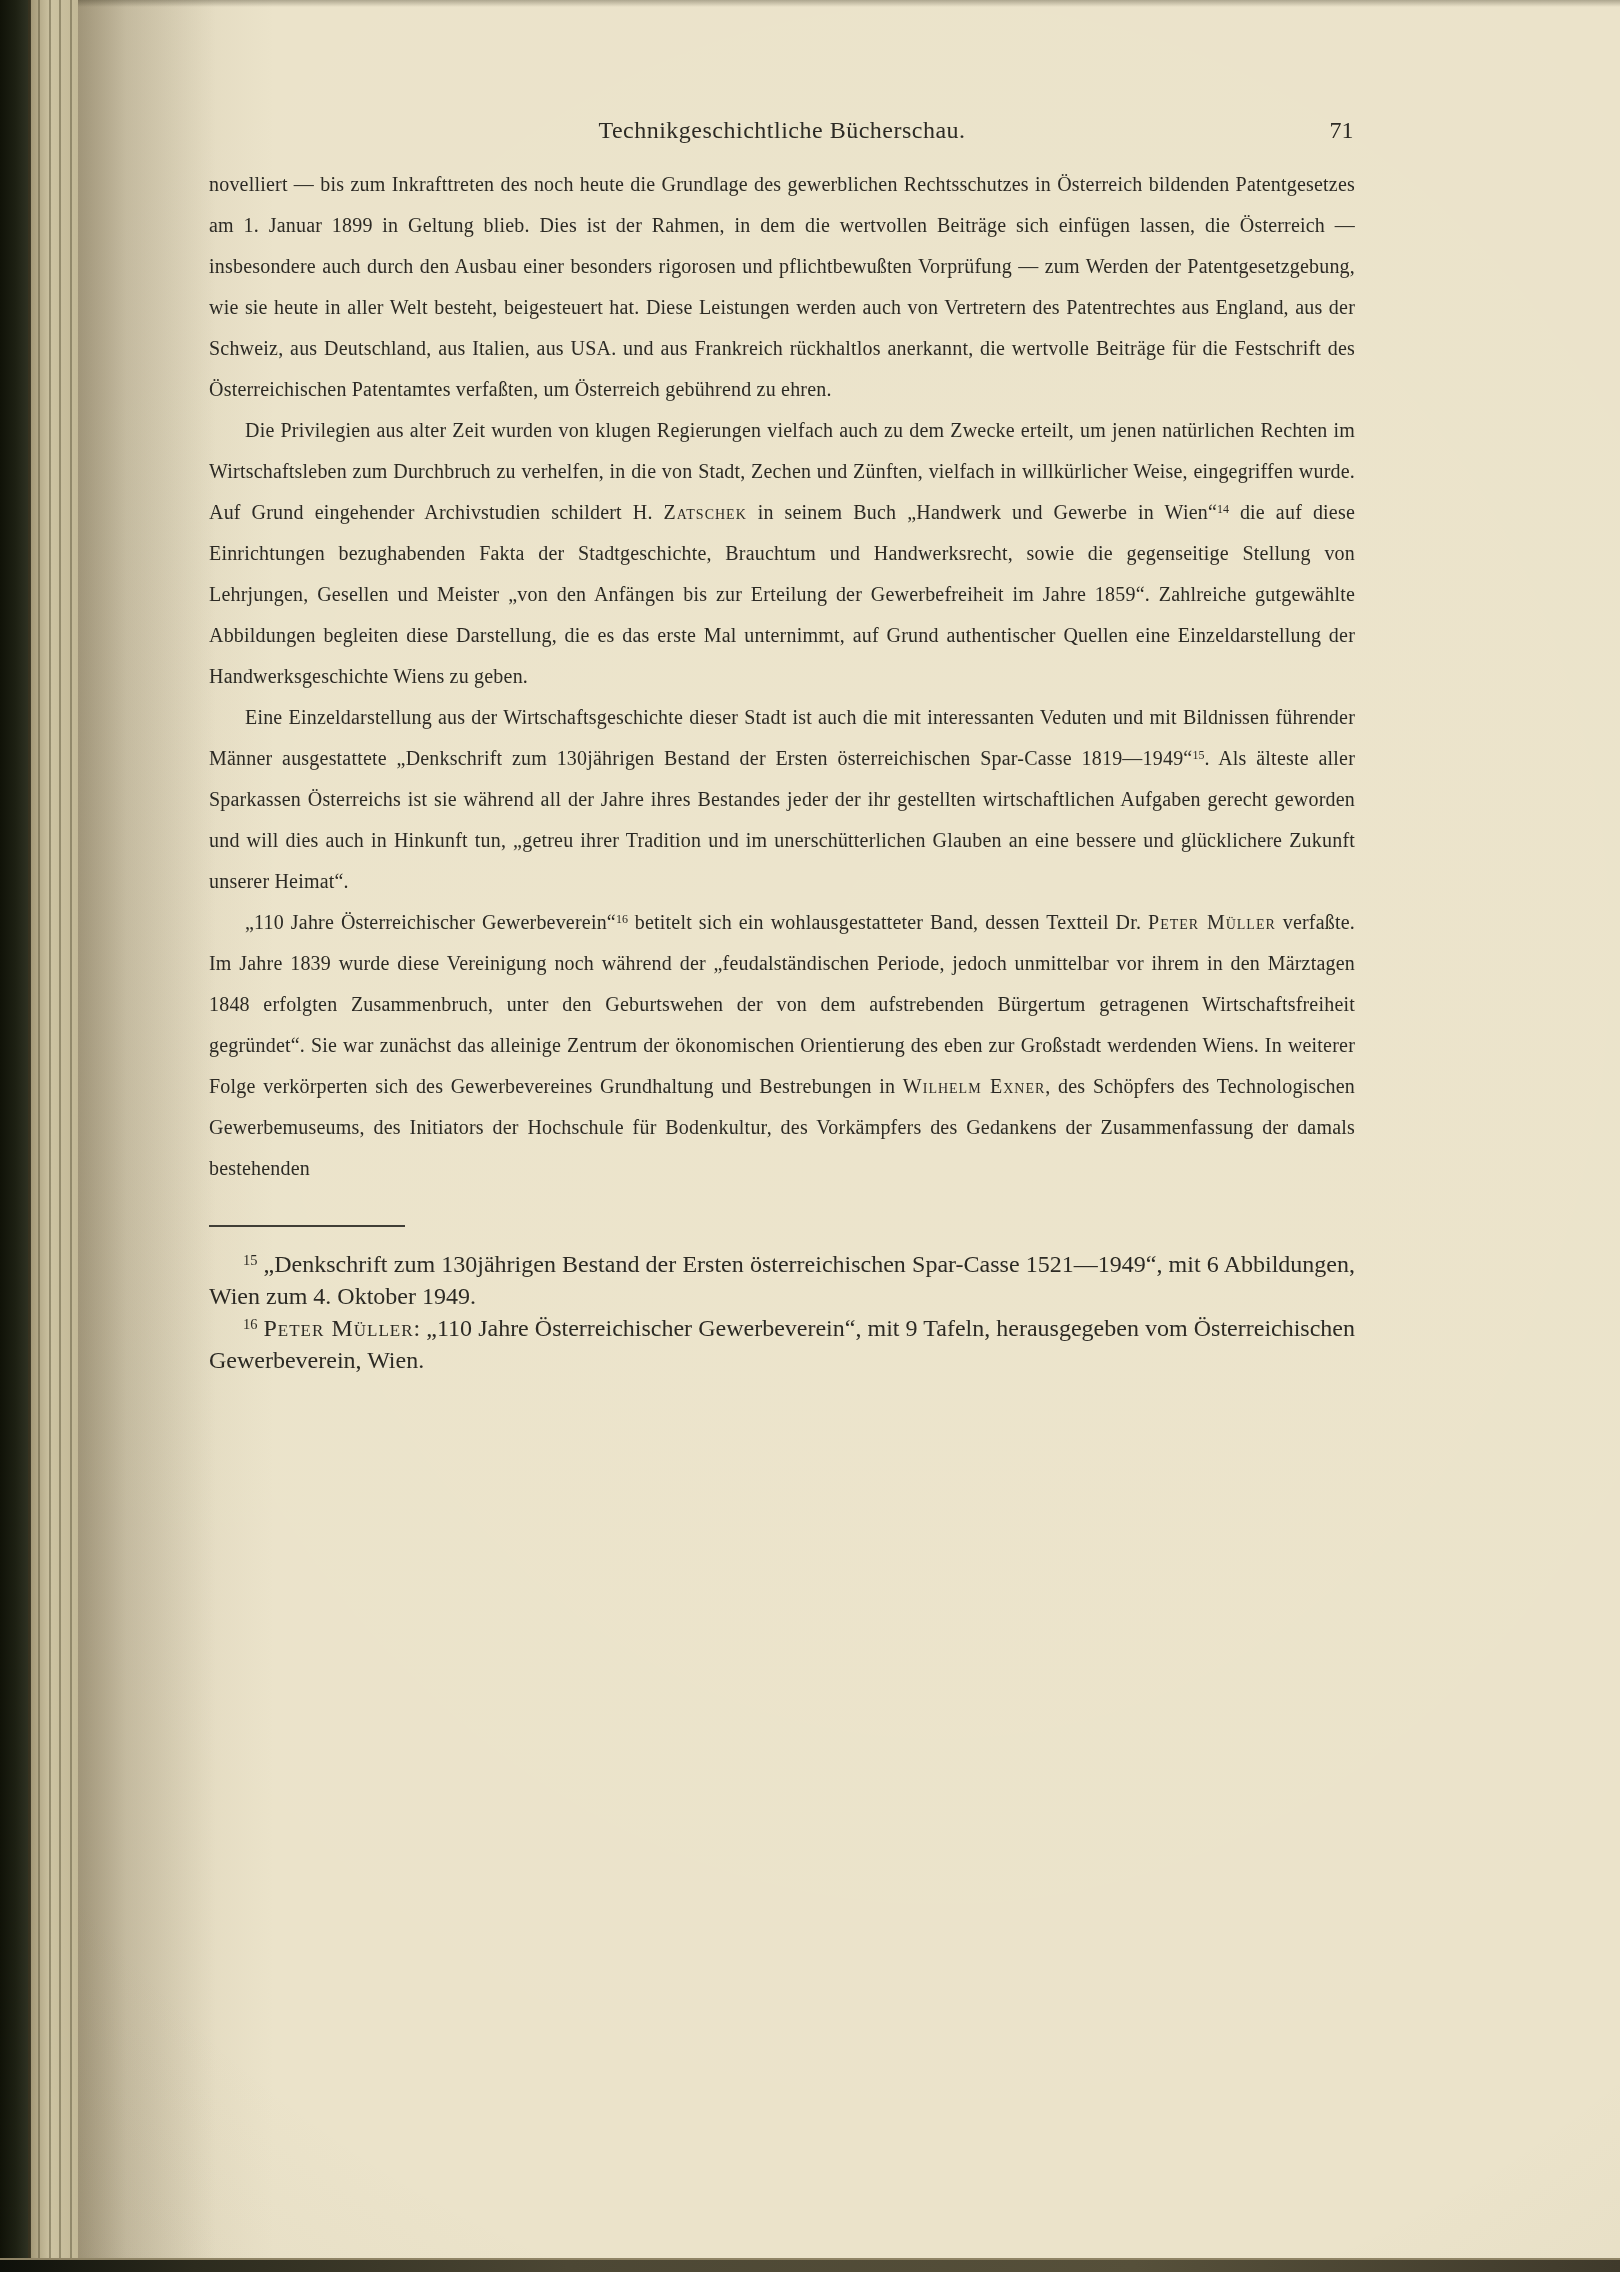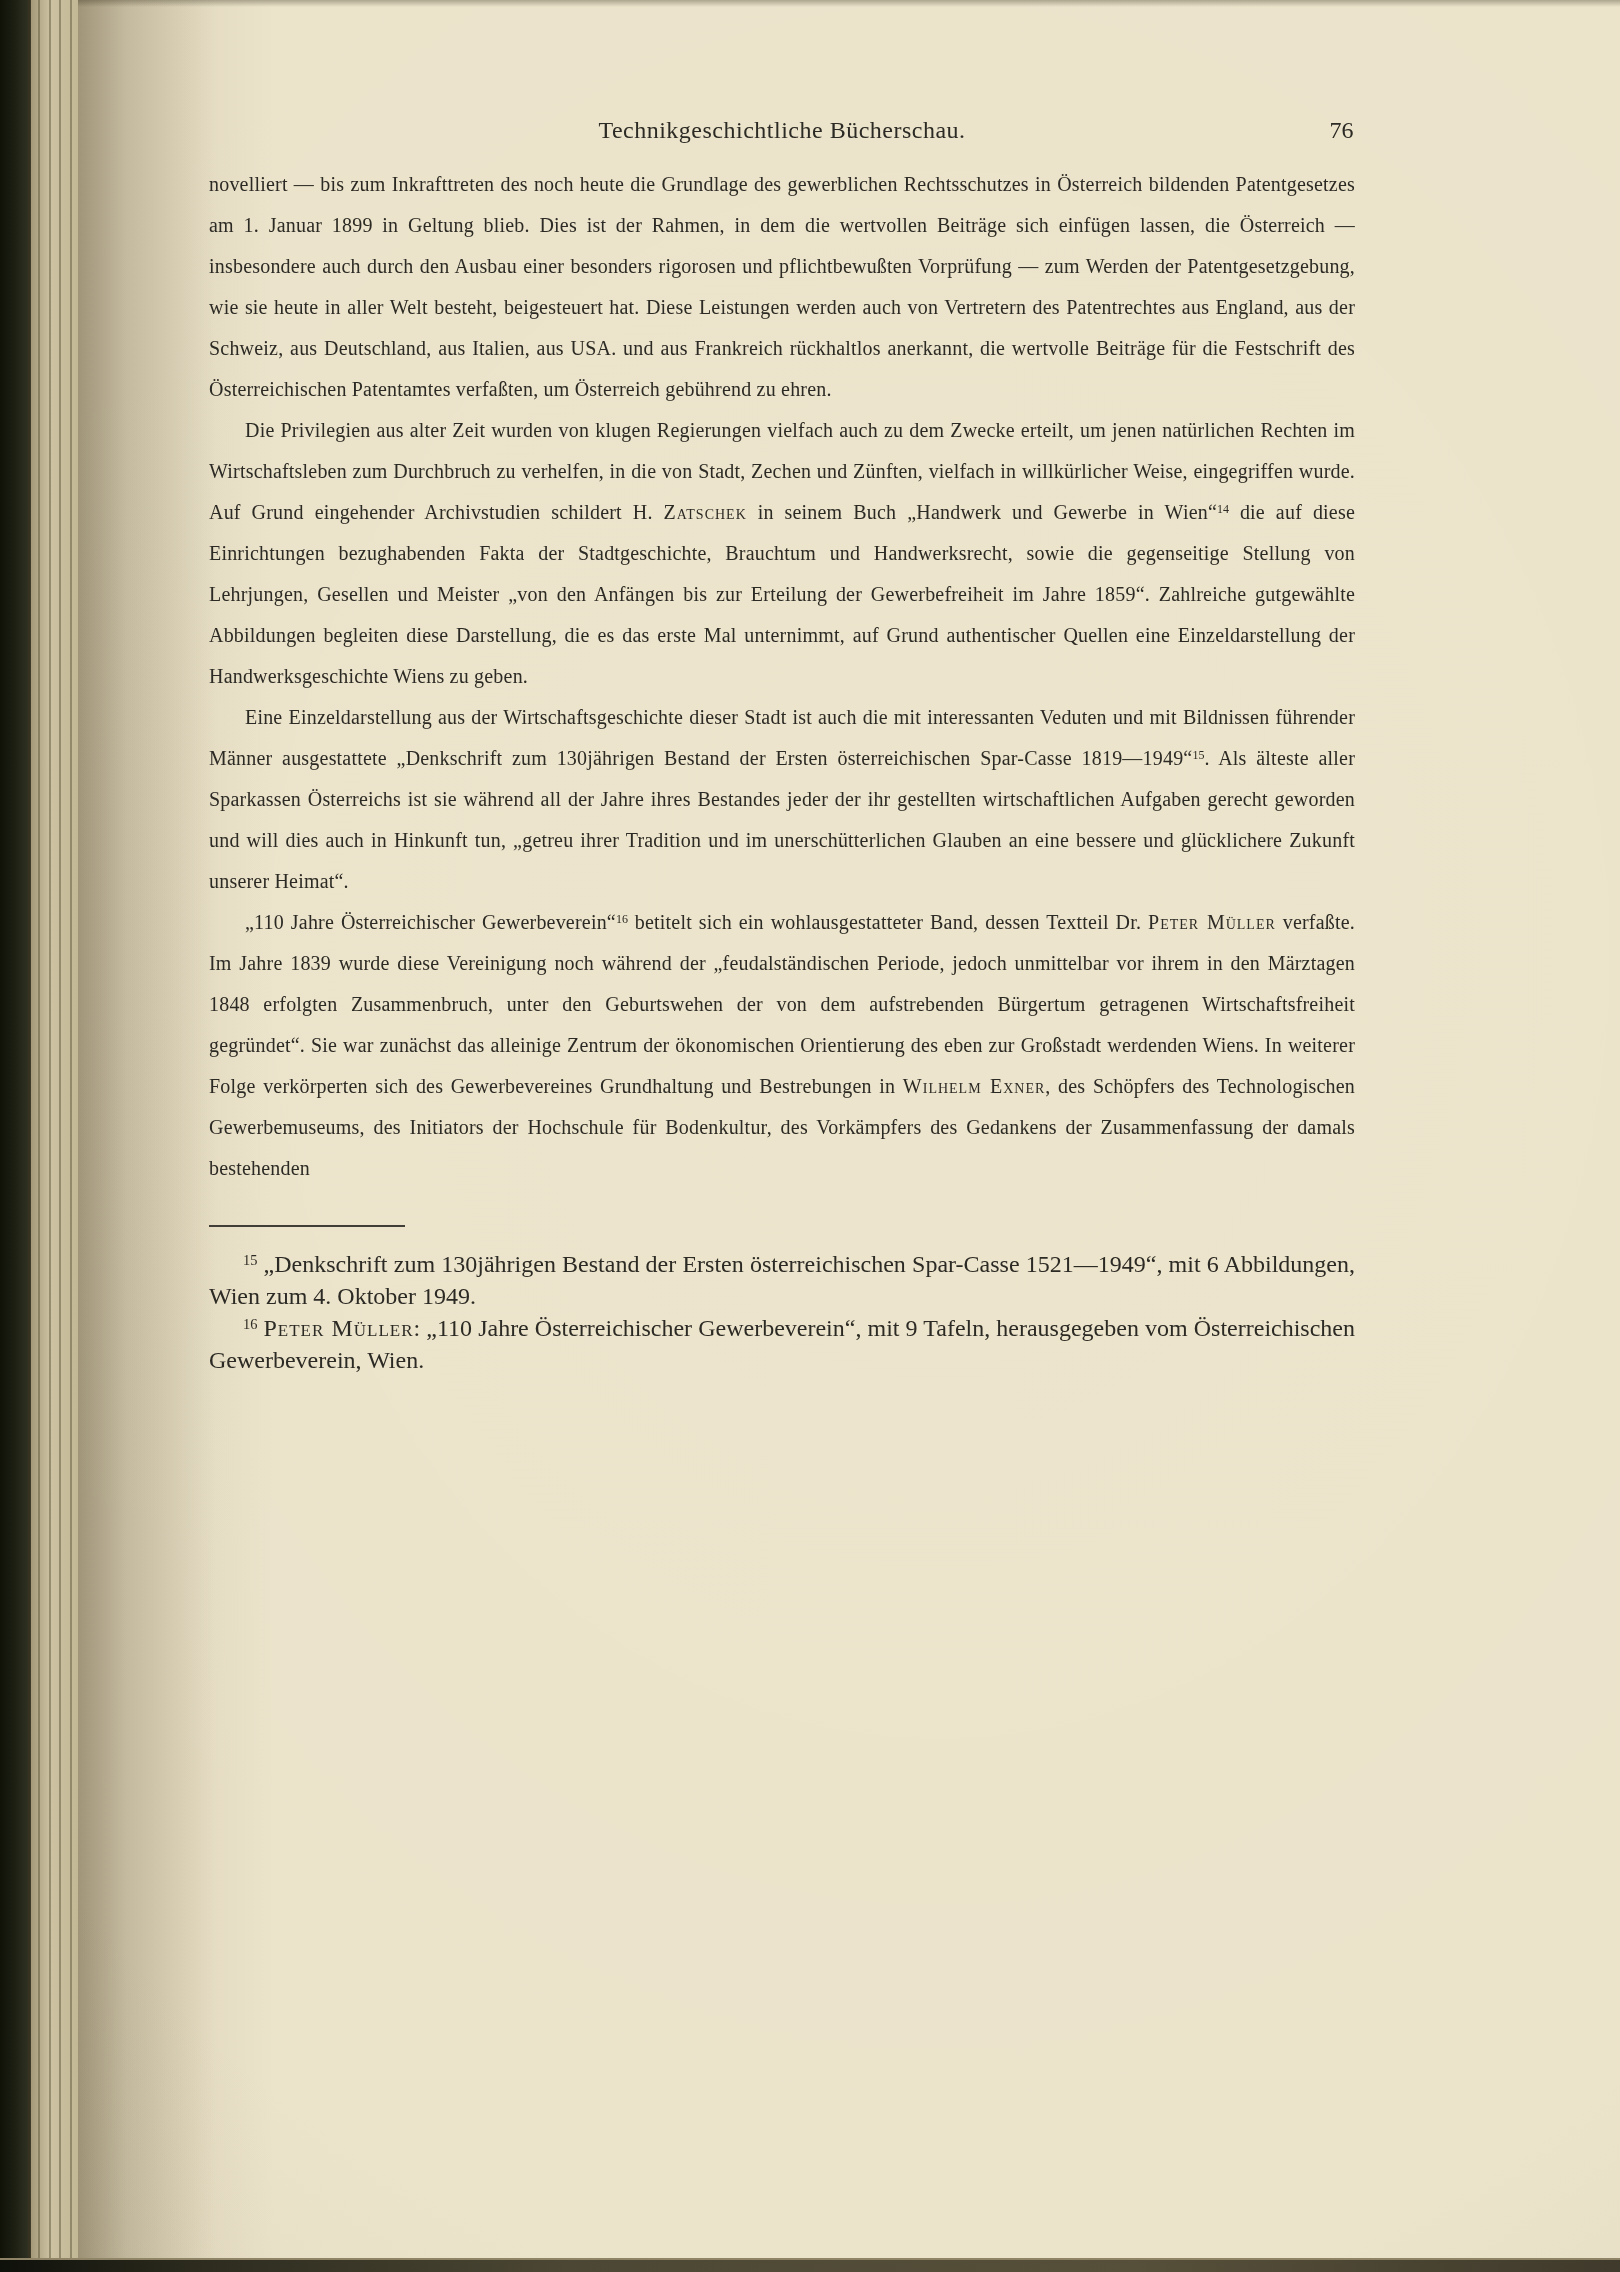--- a/index.html
+++ b/index.html
@@ -66,21 +66,21 @@
 </head>
 <body>
 
 <div class="paper">
   <div class="gutter"></div>
   <div class="edge-top"></div>
 
   <div class="content">
     <div class="header">
       <span class="running-title">Technikgeschichtliche Bücherschau.</span>
-      <span class="page-number">76</span>
+      <span class="page-number">71</span>
     </div>
 
     <div class="text-block">
         <p class="para"><span>novelliert — bis zum Inkrafttreten des noch heute die Grundlage des gewerblichen Rechtsschutzes in Österreich bildenden Patentgesetzes am 1. Januar 1899 in Geltung blieb. Dies ist der Rahmen, in dem die wertvollen Beiträge sich einfügen lassen, die Österreich — insbesondere auch durch den Ausbau einer besonders rigorosen und pflichtbewußten Vorprüfung — zum Werden der Patentgesetzgebung, wie sie heute in aller Welt besteht, beigesteuert hat. Diese Leistungen werden auch von Vertretern des Patentrechtes aus England, aus der Schweiz, aus Deutschland, aus Italien, aus USA. und aus Frankreich rückhaltlos anerkannt, die wertvolle Beiträge für die Festschrift des Österreichischen Patentamtes verfaßten, um Österreich gebührend zu ehren.</span></p>
         <p class="para indent"><span>Die Privilegien aus alter Zeit wurden von klugen Regierungen vielfach auch zu dem Zwecke erteilt, um jenen natürlichen Rechten im Wirtschaftsleben zum Durchbruch zu verhelfen, in die von Stadt, Zechen und Zünften, vielfach in willkürlicher Weise, eingegriffen wurde. Auf Grund eingehender Archivstudien schildert H. </span><span class="smallcaps">Zatschek</span><span> in seinem Buch „Handwerk und Gewerbe in Wien“</span><sup class="fn-ref">14</sup><span> die auf diese Einrichtungen bezughabenden Fakta der Stadtgeschichte, Brauchtum und Handwerksrecht, sowie die gegenseitige Stellung von Lehrjungen, Gesellen und Meister „von den Anfängen bis zur Erteilung der Gewerbefreiheit im Jahre 1859“. Zahlreiche gutgewählte Abbildungen begleiten diese Darstellung, die es das erste Mal unternimmt, auf Grund authentischer Quellen eine Einzeldarstellung der Handwerksgeschichte Wiens zu geben.</span></p>
         <p class="para indent"><span>Eine Einzeldarstellung aus der Wirtschaftsgeschichte dieser Stadt ist auch die mit interessanten Veduten und mit Bildnissen führender Männer ausgestattete „Denkschrift zum 130jährigen Bestand der Ersten österreichischen Spar-Casse 1819—1949“</span><sup class="fn-ref">15</sup><span>. Als älteste aller Sparkassen Österreichs ist sie während all der Jahre ihres Bestandes jeder der ihr gestellten wirtschaftlichen Aufgaben gerecht geworden und will dies auch in Hinkunft tun, „getreu ihrer Tradition und im unerschütterlichen Glauben an eine bessere und glücklichere Zukunft unserer Heimat“.</span></p>
         <p class="para indent"><span>„110 Jahre Österreichischer Gewerbeverein“</span><sup class="fn-ref">16</sup><span> betitelt sich ein wohlausgestatteter Band, dessen Textteil Dr. </span><span class="smallcaps">Peter Müller</span><span> verfaßte. Im Jahre 1839 wurde diese Vereinigung noch während der „feudalständischen Periode, jedoch unmittelbar vor ihrem in den Märztagen 1848 erfolgten Zusammenbruch, unter den Geburtswehen der von dem aufstrebenden Bürgertum getragenen Wirtschaftsfreiheit gegründet“. Sie war zunächst das alleinige Zentrum der ökonomischen Orientierung des eben zur Großstadt werdenden Wiens. In weiterer Folge verkörperten sich des Gewerbevereines Grundhaltung und Bestrebungen in </span><span class="smallcaps">Wilhelm Exner</span><span>, des Schöpfers des Technologischen Gewerbemuseums, des Initiators der Hochschule für Bodenkultur, des Vorkämpfers des Gedankens der Zusammenfassung der damals bestehenden</span></p>
       </div>
 
     <div class="fn-rule"></div>

